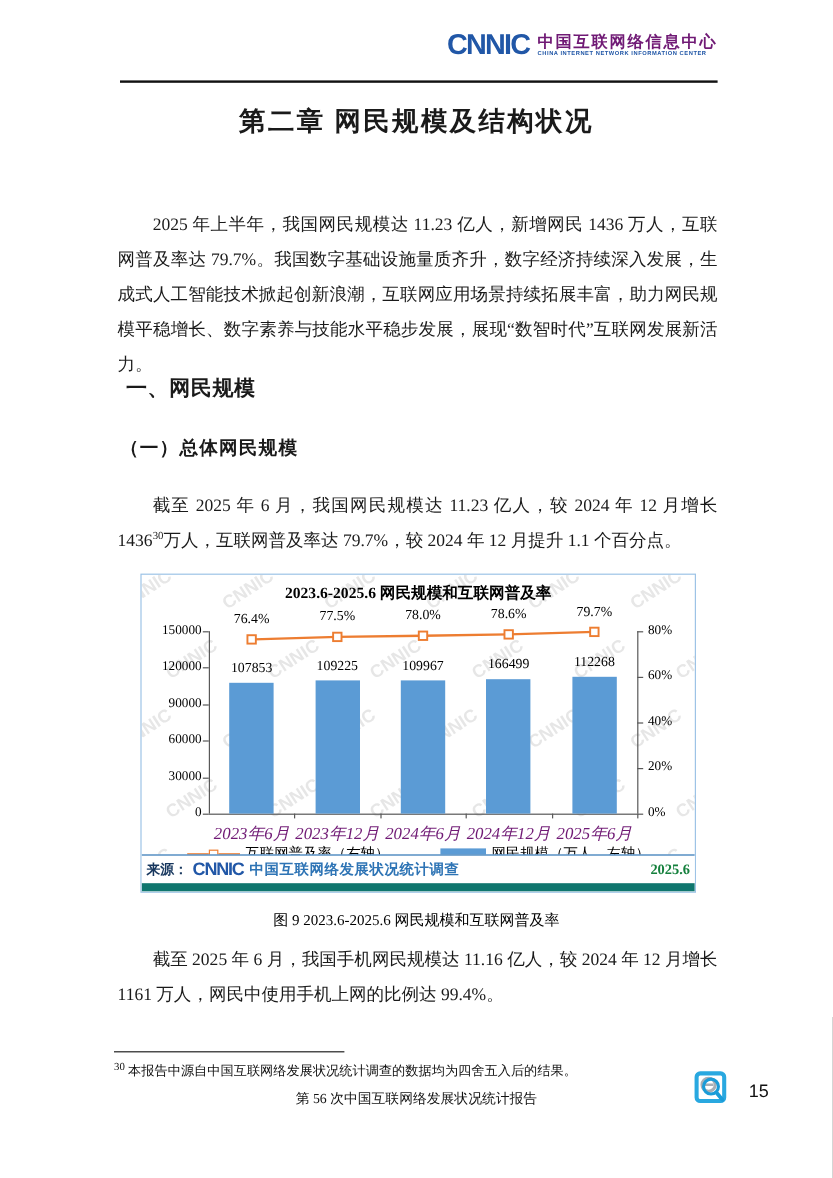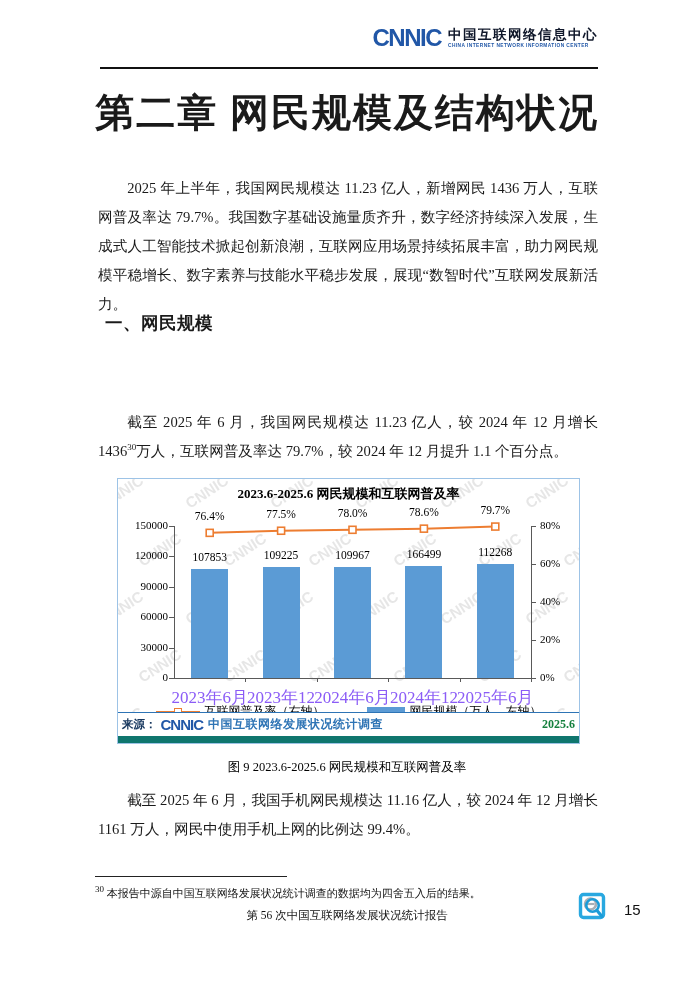--- a/index.html
+++ b/index.html
@@ -4,27 +4,27 @@
 <style>
   html,body{margin:0;padding:0;background:#888;}
   #page{position:relative;width:694px;height:982px;background:#ffffff;margin:0 auto;
         font-family:"Liberation Serif","DejaVu Serif",serif;color:#1a1a1a;overflow:hidden;}
 
   
   .header{position:absolute;top:26px;right:96px;display:flex;align-items:center;gap:7px;}
   .cnnic-word{font-family:"Liberation Sans",sans-serif;font-weight:800;font-size:24px;
               color:#2157A7;letter-spacing:-1.5px;line-height:1;}
   .org{display:flex;flex-direction:column;line-height:1.1;}
-  .org-cn{font-family:Liberation Serif, serif;font-weight:700;font-size:13.5px;color:#0f172a;letter-spacing:1.5px;}
+  .org-cn{font-family:Liberation Serif, serif;font-weight:700;font-size:13.5px;color:#701a75;letter-spacing:1.5px;}
   .org-en{font-family:"Liberation Sans",sans-serif;font-weight:700;font-size:4.8px;color:#2157A7;letter-spacing:.45px;}
   .header-rule{position:absolute;top:67px;left:100px;right:96px;height:2px;background:#111;}
 
   
   .chapter-title{position:absolute;top:86px;left:0;right:0;text-align:center;
-                 font-size:39px;font-weight:700;letter-spacing:2px;}
+                 font-size:22px;font-weight:700;letter-spacing:2px;}
   .para{position:absolute;left:98px;right:96px;font-size:14.6px;line-height:29px;
         text-align:justify;text-indent:2em;}
   #para1{top:174px;}
   #para2{top:408px;}
   #para3{top:786px;}
   .sec1{position:absolute;top:311px;left:105px;font-family:"Liberation Sans",sans-serif;
         font-weight:700;font-size:17.5px;letter-spacing:.5px;}
   .sec1-1{position:absolute;top:363px;left:100px;font-weight:700;font-size:15.5px;letter-spacing:1px;}
   sup{font-size:9px;vertical-align:super;line-height:0;}
 
@@ -35,21 +35,21 @@
                font-weight:700;font-size:13px;color:#000;}
   .wm{position:absolute;font-family:"Liberation Sans",sans-serif;font-weight:700;font-size:15px;
       color:#c9c9c9;opacity:.45;transform:rotate(-33deg);pointer-events:none;white-space:nowrap;}
   #plot-layer{position:absolute;inset:0;}
   .axisline{position:absolute;background:#595959;}
   .tick{position:absolute;background:#595959;}
   .ytick-label{position:absolute;font-size:11px;color:#000;text-align:right;width:44px;}
   .rtick-label{position:absolute;font-size:11px;color:#000;text-align:left;}
   .bar{position:absolute;background:#5B9BD5;}
   .bar-label{position:absolute;font-size:11.5px;color:#000;text-align:center;width:60px;}
-  .x-label{position:absolute;font-size:17px;color:#8b5cf6;text-align:center;width:80px;}
+  .x-label{position:absolute;font-size:14px;color:#701a75;text-align:center;width:80px;font-style:italic;}
   .pct-label{position:absolute;font-size:11.5px;color:#000;text-align:center;width:52px;}
   .legend{position:absolute;top:224px;left:0;right:0;display:flex;justify-content:center;gap:42px;
           font-size:12px;color:#000;align-items:center;}
   .legend-item{display:flex;align-items:center;gap:5px;}
   .swatch-bar{width:38px;height:9px;background:#5B9BD5;display:inline-block;}
   .swatch-line{position:relative;width:44px;height:10px;display:inline-block;}
   .swatch-line .l{position:absolute;top:4.5px;left:0;right:0;height:2px;background:#ED7D31;}
   .swatch-line .m{position:absolute;top:1.5px;left:18px;width:6px;height:6px;background:#fff;border:1.5px solid #ED7D31;}
   .source-strip{position:absolute;left:0;right:0;bottom:0;height:23px;border-top:1.5px solid #2E74B5;
                 border-bottom:7px solid #0f766e;box-sizing:content-box;background:#fff;
@@ -81,20 +81,21 @@
       <span class="org-en">CHINA INTERNET NETWORK INFORMATION CENTER</span>
     </span>
   </div>
   <div class="header-rule"></div>
 
   <div class="chapter-title">第二章 网民规模及结构状况</div>
 
   <div class="para" id="para1">2025 年上半年，我国网民规模达 11.23 亿人，新增网民 1436 万人，互联网普及率达 79.7%。我国数字基础设施量质齐升，数字经济持续深入发展，生成式人工智能技术掀起创新浪潮，互联网应用场景持续拓展丰富，助力网民规模平稳增长、数字素养与技能水平稳步发展，展现“数智时代”互联网发展新活力。</div>
 
   <div class="sec1">一、网民规模</div>
+  <div class="sec1-1">（一）总体网民规模</div>
 
   <div class="para" id="para2"><span>截至 2025 年 6 月，我国网民规模达 11.23 亿人，较 2024 年 12 月增长 1436</span><sup>30</sup><span>万人，互联网普及率达 79.7%，较 2024 年 12 月提升 1.1 个百分点。</span></div>
 
   <div id="chart-box">
     <div id="wm-layer">
         <span class="wm" style="left: -20px; top: 4px;">CNNIC</span>
         <span class="wm" style="left: 65px; top: 4px;">CNNIC</span>
         <span class="wm" style="left: 150px; top: 4px;">CNNIC</span>
         <span class="wm" style="left: 235px; top: 4px;">CNNIC</span>
         <span class="wm" style="left: 320px; top: 4px;">CNNIC</span>

